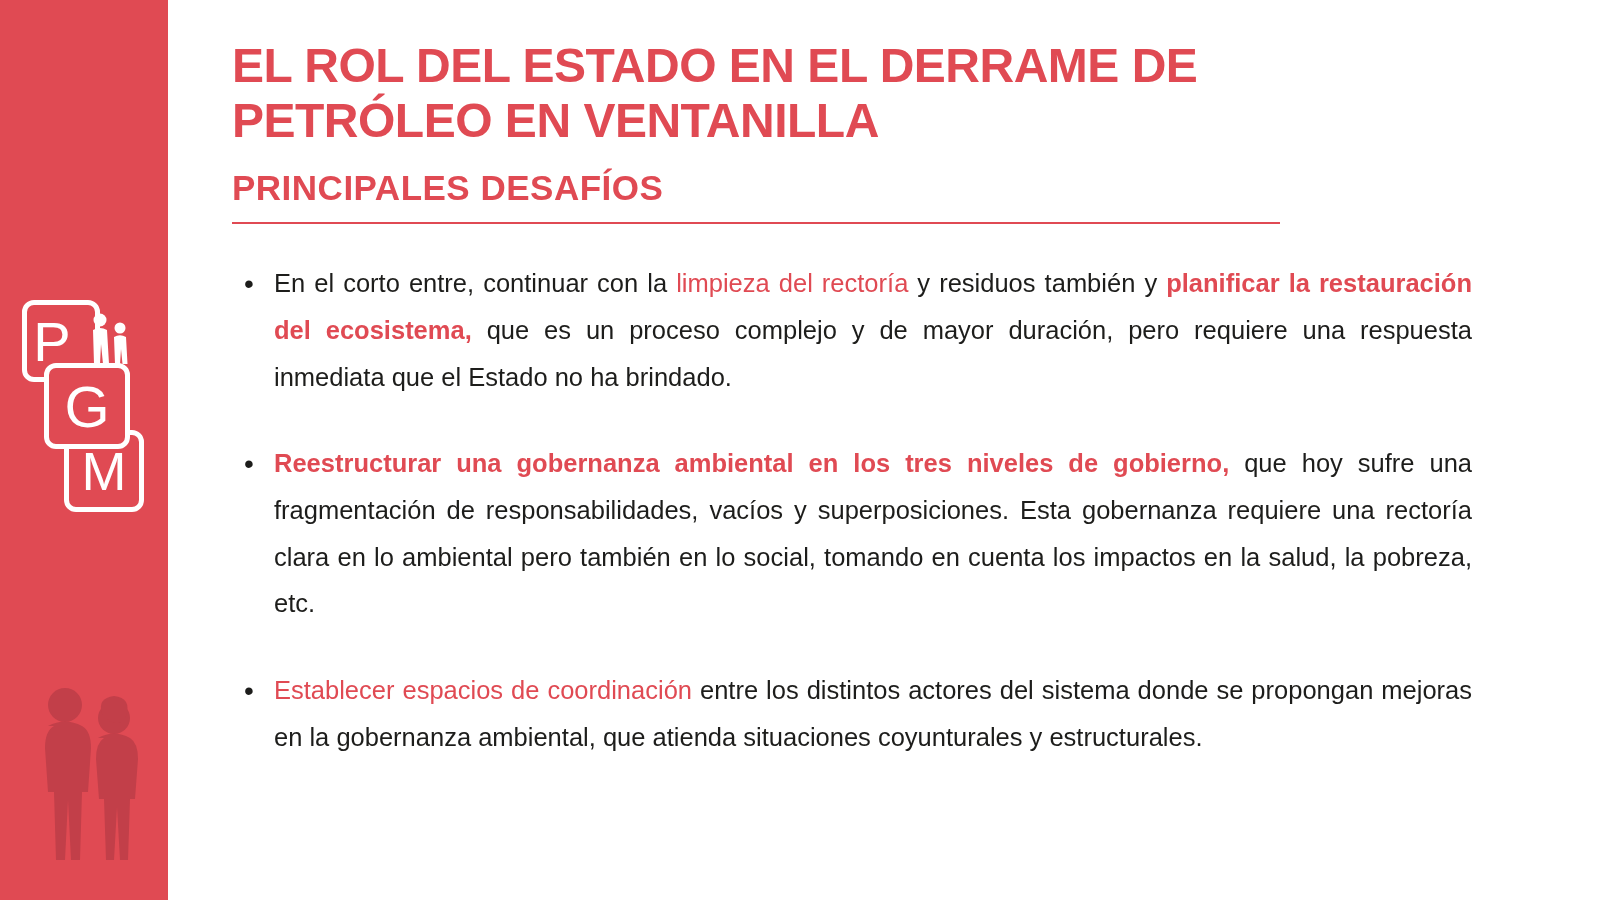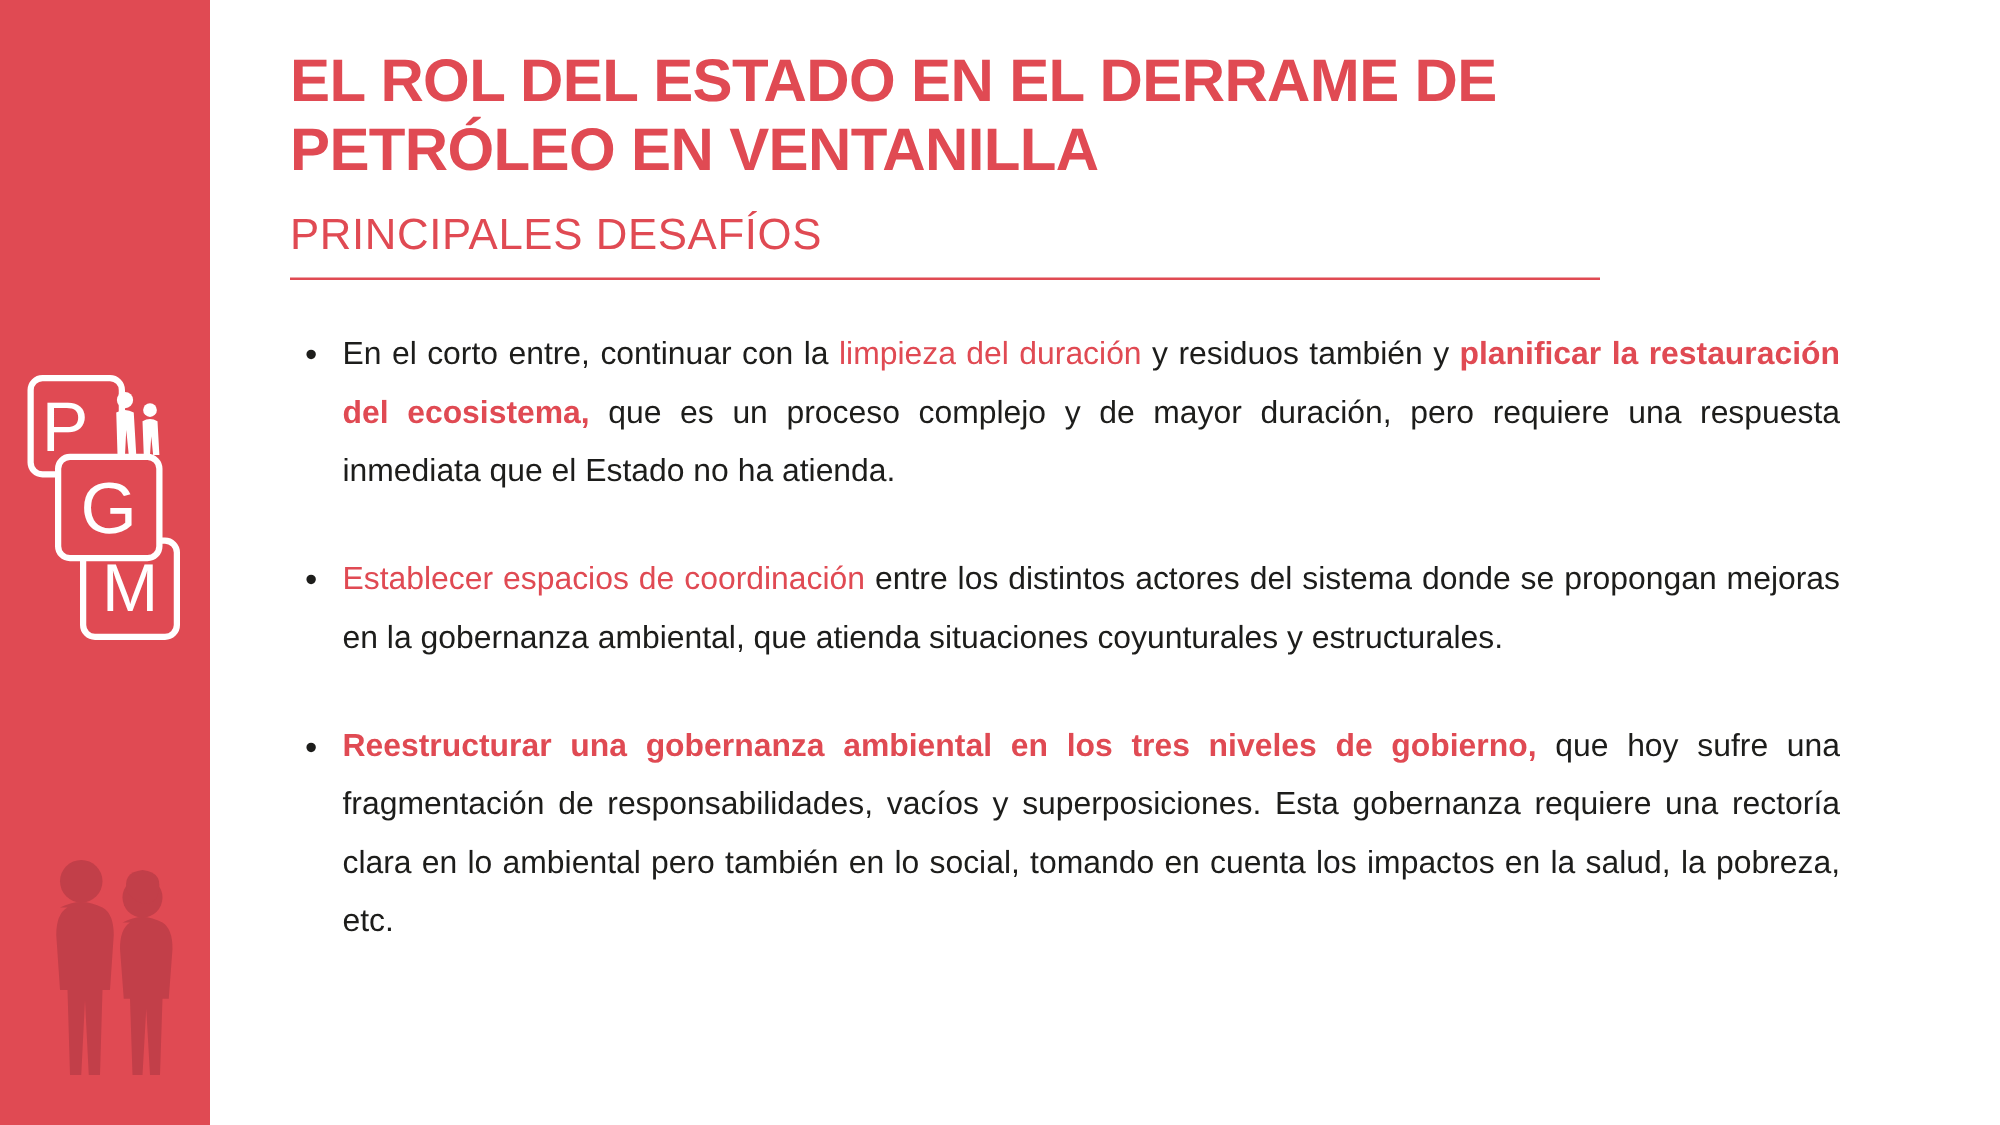--- a/index.html
+++ b/index.html
@@ -121,21 +121,21 @@
     line-height: 1.15;
     letter-spacing: -0.5px;
     text-transform: uppercase;
     max-width: 1090px;
   }
   .subtitle {
     margin: 0;
     padding-top: 20px;
     color: #e04a53;
     font-size: 35px;
-    font-weight: 400;
+    font-weight: 700;
     letter-spacing: 0.5px;
     text-transform: uppercase;
   }
   .rule {
     margin-top: 14px;
     width: 1048px;
     height: 2px;
     background: #e04a53;
   }
 
@@ -208,18 +208,18 @@
     </svg>
   </div>
   <div class="sidebar-divider"></div>
 
   <div class="content">
     <h1 class="title">EL ROL DEL ESTADO EN EL DERRAME DE PETRÓLEO EN VENTANILLA</h1>
     <h2 class="subtitle">PRINCIPALES DESAFÍOS</h2>
     <div class="rule"></div>
 
     <ul class="bullets" id="bullets">
-        <li class="bullet"><span>En el corto entre, continuar con la </span><span class="hl">limpieza del duración</span><span> y residuos también y </span><span class="hl-bold">planificar la restauración del ecosistema,</span><span> que es un proceso complejo y de mayor duración, pero requiere una respuesta inmediata que el Estado no ha atienda.</span></li>
+        <li class="bullet"><span>En el corto entre, continuar con la </span><span class="hl">limpieza del rectoría</span><span> y residuos también y </span><span class="hl-bold">planificar la restauración del ecosistema,</span><span> que es un proceso complejo y de mayor duración, pero requiere una respuesta inmediata que el Estado no ha brindado.</span></li>
+        <li class="bullet"><span class="hl-bold">Reestructurar una gobernanza ambiental en los tres niveles de gobierno,</span><span> que hoy sufre una fragmentación de responsabilidades, vacíos y superposiciones. Esta gobernanza requiere una rectoría clara en lo ambiental pero también en lo social, tomando en cuenta los impactos en la salud, la pobreza, etc.</span></li>
         <li class="bullet"><span class="hl">Establecer espacios de coordinación</span><span> entre los distintos actores del sistema donde se propongan mejoras en la gobernanza ambiental, que atienda situaciones coyunturales y estructurales.</span></li>
-        <li class="bullet"><span class="hl-bold">Reestructurar una gobernanza ambiental en los tres niveles de gobierno,</span><span> que hoy sufre una fragmentación de responsabilidades, vacíos y superposiciones. Esta gobernanza requiere una rectoría clara en lo ambiental pero también en lo social, tomando en cuenta los impactos en la salud, la pobreza, etc.</span></li>
       </ul>
   </div>
 </div>
 
 </body></html>

